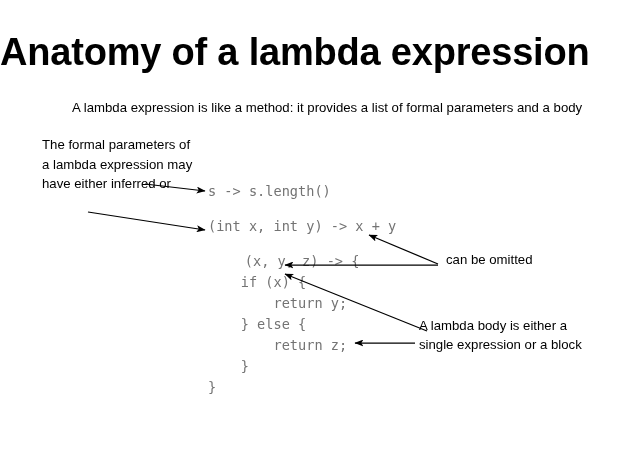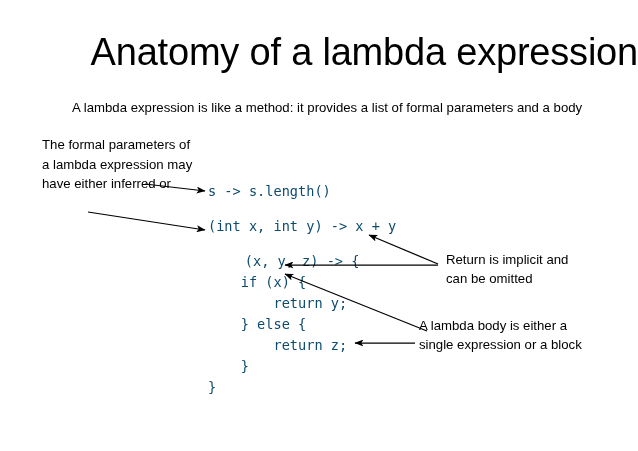--- a/index.html
+++ b/index.html
@@ -17,24 +17,24 @@
     height: 451px;
     background: #ffffff;
     overflow: hidden;
   }
   
   #title {
     position: absolute;
     left: 0;
     top: 29px;
     width: 638px;
-    text-align: right;
+    text-align: left;
     font-size: 38px;
     line-height: 46px;
-    font-weight: 400;
+    font-weight: 700;
     letter-spacing: -0.2px;
     color: #000000;
     white-space: nowrap;
   }
   
   #subtitle {
     position: absolute;
     left: 52px;
     top: 99px;
     font-size: 13.2px;
@@ -58,21 +58,21 @@
     display: block;
     white-space: nowrap;
   }
   
   #code {
     position: absolute;
     left: 208px;
     top: 181px;
     font-family: "DejaVu Sans Mono", monospace;
     font-size: 13.6px;
-    color: #0c4a6e;
+    color: #737373;
   }
   #code .cl {
     display: block;
     white-space: pre;
     height: 21px;
     line-height: 21px;
   }
   #code .cl.gap {
     margin-top: 14px;
     text-align: center;
@@ -127,21 +127,20 @@
     <span class="cl gap">(x, y, z) -&gt; {</span>
     <span class="cl">    if (x) {</span>
     <span class="cl">        return y;</span>
     <span class="cl">    } else {</span>
     <span class="cl">        return z;</span>
     <span class="cl">    }</span>
     <span class="cl">}</span>
   </div>
 
   <div class="right-note" id="right-note-1">
-    <span class="ln">Return is implicit and</span>
     <span class="ln">can be omitted</span>
   </div>
 
   <div class="right-note" id="right-note-2">
     <span class="ln">A lambda body is either a</span>
     <span class="ln">single expression or a block</span>
   </div>
 
   <svg id="arrows" viewBox="0 0 638 451">
     <defs>

